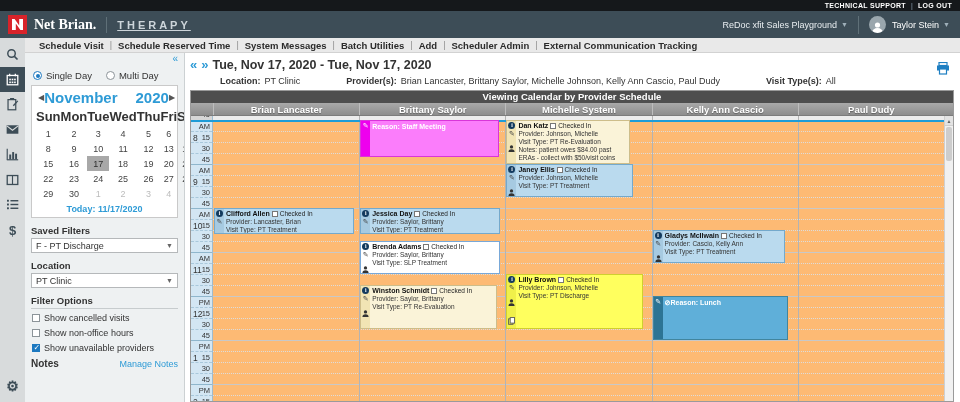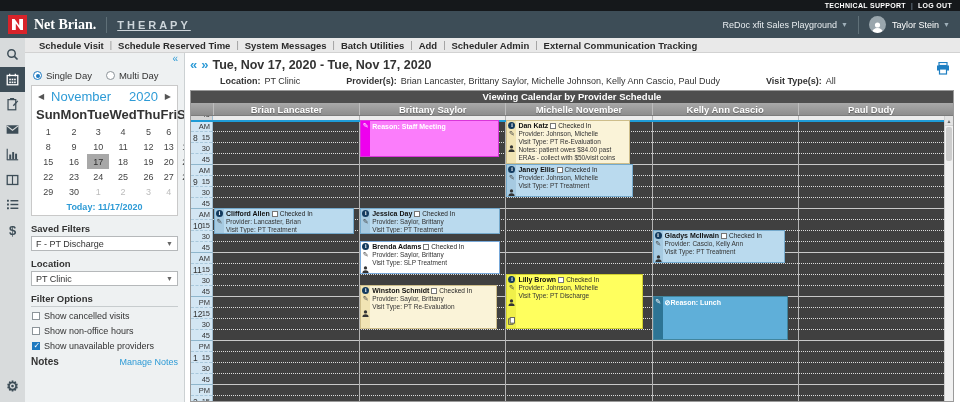--- a/index.html
+++ b/index.html
@@ -49,21 +49,21 @@
   .cal-row { display:flex; align-items:center; justify-content:space-between; margin-top:1px; }
   .panel-label { font-weight:bold; font-size:10px; color:#333; }
   .reset-btn { background:#2f9fd8; color:#fff; font-size:8px; font-weight:bold; border:none; border-radius:2px; padding:3px 9px; cursor:pointer; letter-spacing:.2px; }
   .radio-row { display:flex; align-items:center; gap:14px; margin:6px 0 4px 2px; }
   .radio { display:flex; align-items:center; gap:4px; font-size:9.5px; cursor:pointer; }
   .rdot { width:9px; height:9px; border-radius:50%; border:1px solid #8c9499; background:#fff; position:relative; }
   .rdot.sel { border-color:#1d79c0; }
   .rdot.sel::after { content:""; position:absolute; left:1.5px; top:1.5px; width:4px; height:4px; border-radius:50%; background:#1d79c0; }
   .minical { background:#fff; border:1px solid #c9c9c9; padding:2px 4px 1px 4px; }
   .mc-head { display:flex; align-items:center; justify-content:space-between; padding:1px 2px; }
-  .mc-title { color:#2e9bd6; font-weight:normal; font-size:13px; display:flex; gap:18px; }
+  .mc-title { color:#2e9bd6; font-weight:bold; font-size:15px; display:flex; gap:18px; }
   .mc-arrow { color:#555; font-size:8px; cursor:pointer; }
   .mc-grid { display:grid; grid-template-columns:repeat(7,1fr); }
   .mc-dh { font-weight:bold; font-size:13px; text-align:center; padding:2px 0; color:#333; }
   .mc-d { font-size:9px; text-align:center; padding:2.5px 0; color:#444; cursor:pointer; }
   .mc-d.muted { color:#bcbcbc; }
   .mc-d.sel { background:#a8a8a8; color:#2e2e2e; }
   .mc-today { text-align:center; color:#2e9bd6; font-weight:bold; font-size:9px; padding:3px 0 2px 0; cursor:pointer; }
   .sec-label { font-weight:bold; font-size:9.5px; margin:7px 0 2px 0; }
   .select { background:#fff; border:1px solid #b5b8ba; height:15px; display:flex; align-items:center; justify-content:space-between; padding:0 4px; font-size:9px; color:#333; cursor:pointer; }
   .select .sv-caret { color:#666; font-size:7px; }
@@ -84,21 +84,21 @@
   .date-range { color:#333; font-weight:bold; font-size:12.5px; }
   .meta-row { display:flex; align-items:baseline; gap:4px; font-size:9px; color:#333; padding:1px 0 4px 0; white-space:nowrap; }
   .meta-row b { font-size:9px;margin-left:30px; }
   .meta-gap { width:8px; }
   .print-ic { position:absolute; right:10px; top:8px; cursor:pointer; }
   .grid { border:1px solid #9a9a9a; margin-right:2px; flex:1; display:flex; flex-direction:column; min-height:0; }
   .grid-title { height:12px; background:#4e4e4e; color:#fff; font-weight:bold; font-size:9.5px; text-align:center; line-height:12px; }
   .grid-chead { height:13px; background:linear-gradient(#a9a9a9,#8d8d8d); display:flex; border-bottom:1px solid #7c7c7c; }
   .gc-gut { flex:0 0 auto; }
   .gc-col { color:#fff; font-weight:bold; font-size:9.5px; text-align:center; line-height:13px; border-left:1px solid #bdbdbd; text-shadow:0 1px 1px rgba(0,0,0,.35); overflow:hidden; white-space:nowrap; }
-  .grid-body { position:relative; flex:1; background:#404040; overflow:hidden;text-decoration:underline; }
+  .grid-body { position:relative; flex:1; background:#fdba74; overflow:hidden;text-decoration:underline; }
   .hline { position:absolute; height:0; border-top:1px solid #c8c8c8; z-index:1; }
   .qline { position:absolute; height:0; border-top:1px dotted #dcdcdc; z-index:1; }
   .blue-line { position:absolute; height:2px; background:#1e9cd7; z-index:4; }
   .preband { position:absolute; background:#ececec; z-index:2; overflow:hidden; }
   .gutter { position:absolute; left:0; top:0; bottom:0; background:#d3e6f3; border-right:1px solid #9fbccf; z-index:3; overflow:hidden; }
   .g-mer, .g-q { position:absolute; right:2px; font-size:7.5px; color:#333; }
   .g-hr { position:absolute; left:2px; font-size:8.5px; color:#333; }
   .g-hline { position:absolute; left:0; right:0; border-top:1px solid #8fb6cc; }
   .g-qline { position:absolute; left:0; right:0; border-top:1px dashed #a9c8db; }
   .colsep { position:absolute; top:0; bottom:0; width:1px; background:#b3b3b3; z-index:2; }
@@ -375,21 +375,21 @@
                 <rect x="1" y="3.5" width="12" height="5" fill="#1e7fc2"></rect>
                 <rect x="3.5" y="7" width="7" height="5" fill="#fff" stroke="#1e7fc2" stroke-width="1.2"></rect>
               </svg>
           </div>
           <div class="grid">
             <div class="grid-title">Viewing Calendar by Provider Schedule</div>
             <div class="grid-chead" id="gridChead">
                 <div class="gc-gut" style="width: 22px;"></div>
                 <div class="gc-col" style="width: 146.2px;">Brian Lancaster</div>
                 <div class="gc-col" style="width: 146.2px;">Brittany Saylor</div>
-                <div class="gc-col" style="width: 146.2px;">Michelle November</div>
+                <div class="gc-col" style="width: 146.2px;">Michelle System</div>
                 <div class="gc-col" style="width: 146.2px;">Kelly Ann Cascio</div>
                 <div class="gc-col" style="width: 146.2px;">Paul Dudy</div>
               </div>
             <div class="grid-body" id="gridBody">
                 <div class="preband" style="left: 0px; top: 0px; height: 4px; right: 9px;">
                   <span style="position: absolute; top: -6px; left: 0px; width: 19px; text-align: right; font-size: 7.5px; color: rgb(85, 85, 85);">45</span>
                 </div>
                 <div class="qline" style="left: 22px; right: 9px; top: 15px;"></div>
                 <div class="qline" style="left: 22px; right: 9px; top: 26px;"></div>
                 <div class="qline" style="left: 22px; right: 9px; top: 37px;"></div>

